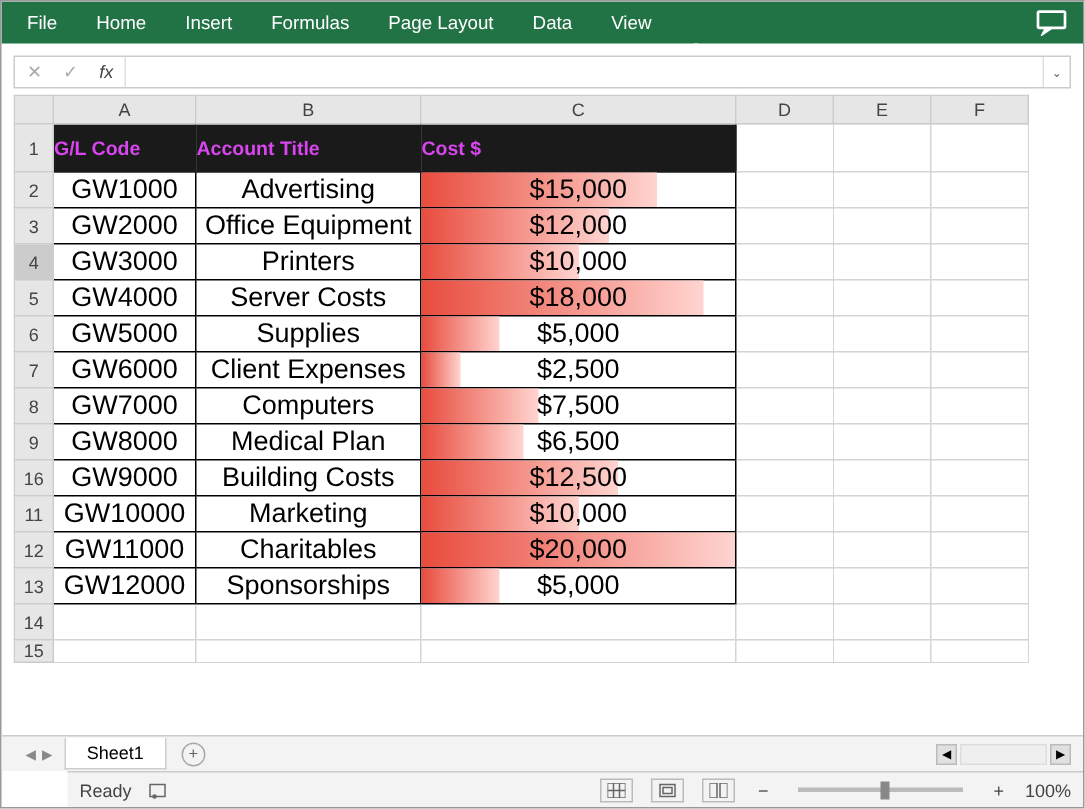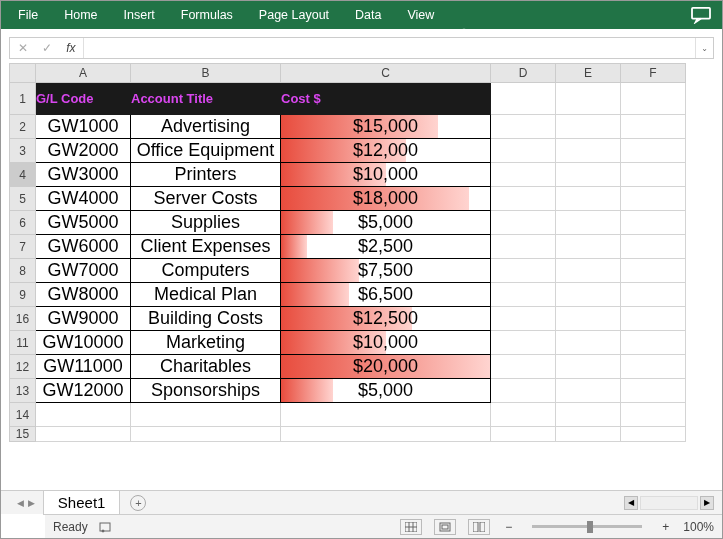--- a/index.html
+++ b/index.html
@@ -36,21 +36,21 @@
 
 
 td.hcell { background: #1a1a1a; color: #d946ef; font-weight: bold; text-align: left; border: 1px solid #1a1a1a; height: 32px; font-size: 13px; }
 td.dcell { border: 1px solid #000; text-align: center; height: 24px; font-size: 18px; position: relative; background: #fff; }
 .bar { position: absolute; left: 0; top: 0; bottom: 0; }
 .bar-txt { position: relative; z-index: 1; }
 
 
 .tabstrip { height: 24px; display: flex; align-items: center; border-top: 1px solid #ccc; background: #f3f3f3; padding-left: 8px; }
 .tab-nav { display: flex; gap: 4px; color: #888; font-size: 9px; padding: 0 8px; }
-.sheet-tab { padding: 3px 14px; border: 1px solid #ccc; border-top: none; background: #fff; font-size: 15px; cursor: pointer; }
+.sheet-tab { padding: 3px 14px; border: 1px solid #ccc; border-top: none; background: #fff; font-size: 12px; cursor: pointer; }
 .sheet-tab.inactive { background: #f3f3f3; color: #555; }
 .add-sheet { margin-left: 10px; width: 16px; height: 16px; border: 1px solid #aaa; border-radius: 50%; display: flex; align-items: center; justify-content: center; font-size: 11px; color: #666; }
 .tabstrip-spacer { flex: 1; }
 .hscroll { width: 90px; display: flex; align-items: center; gap: 2px; margin-right: 8px; }
 .hscroll .arr { width: 14px; height: 14px; background: #e0e0e0; border: 1px solid #bbb; display: flex; align-items: center; justify-content: center; font-size: 8px; }
 .hscroll .track { flex: 1; height: 14px; background: #efefef; border: 1px solid #ddd; }
 
 
 .status { height: 24px; background: #f3f3f3; border-top: 1px solid #ccc; display: flex; align-items: center; padding: 0 8px; font-size: 12px; color: #444; gap: 10px; margin-left: 44px; }
 .status-spacer { flex: 1; }

